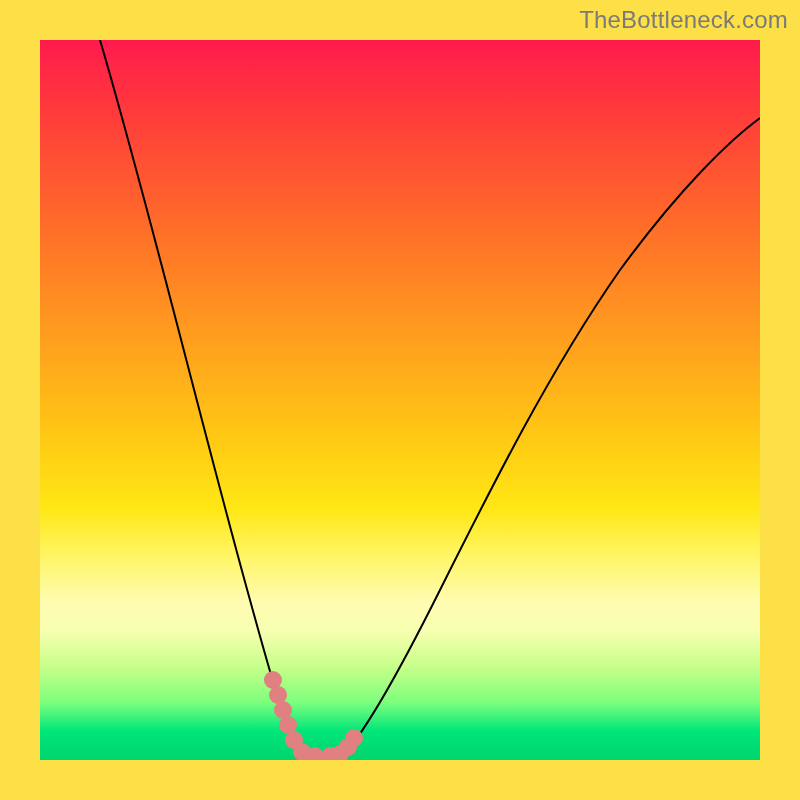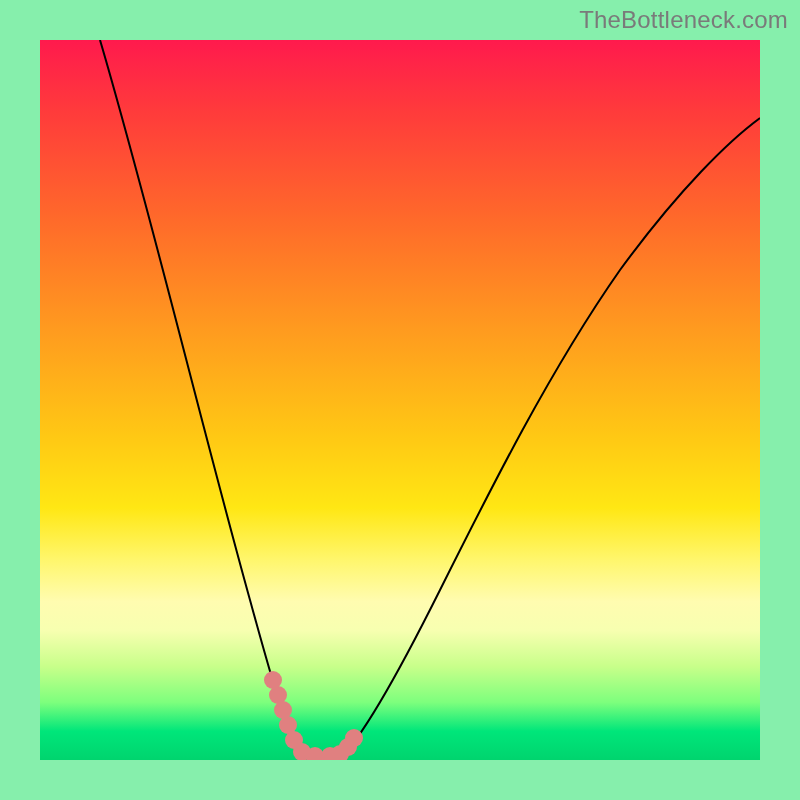--- a/index.html
+++ b/index.html
@@ -10,21 +10,21 @@
     background: #000;
     font-family: Arial, Helvetica, sans-serif;
     overflow: hidden;
   }
   .frame {
     position: absolute;
     left: 0;
     top: 0;
     width: 800px;
     height: 800px;
-    background: #86efac;
+    background: #fde047;
   }
   .plot-area {
     position: absolute;
     left: 40px;
     top: 40px;
     width: 720px;
     height: 720px;
     background: linear-gradient(
       to bottom,
       #ff1a4d 0%,

